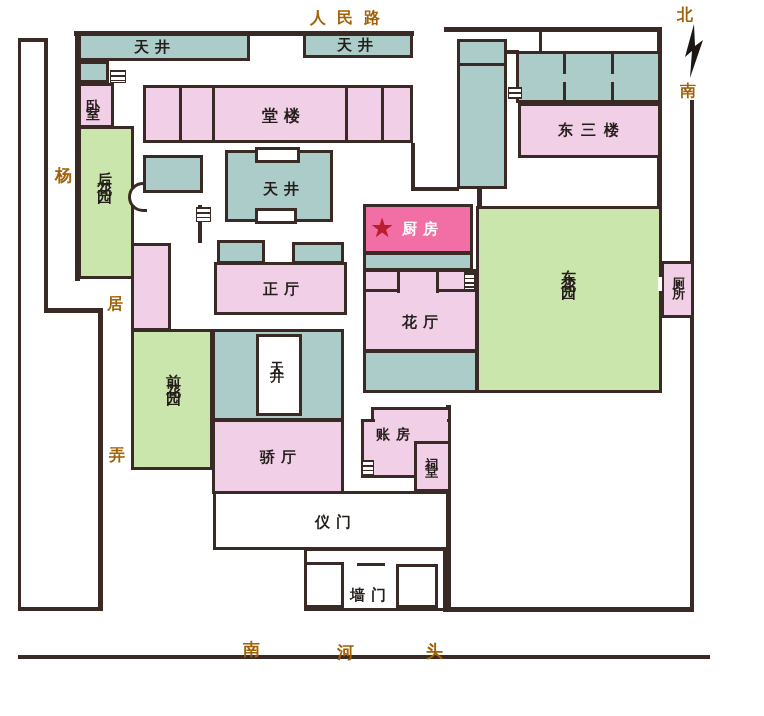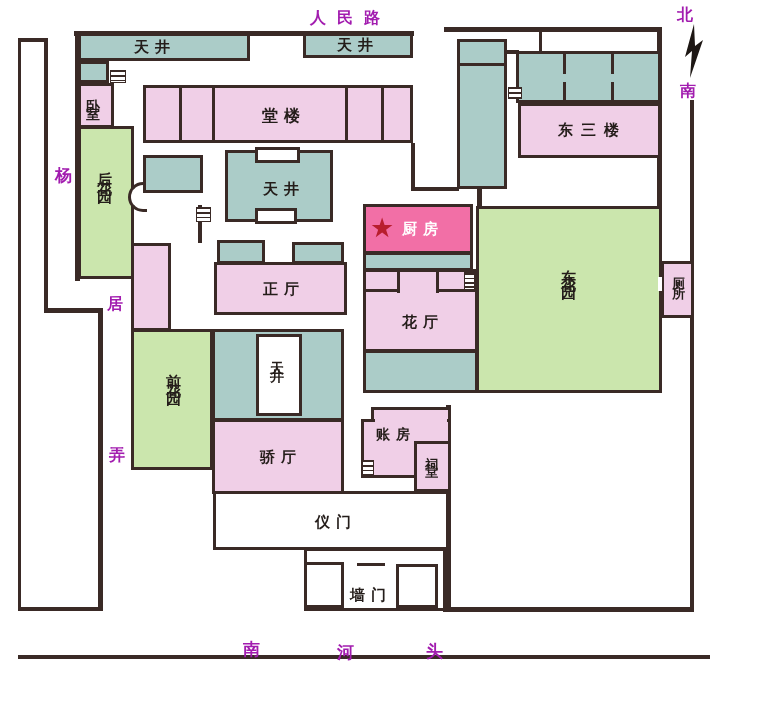--- a/index.html
+++ b/index.html
@@ -11,21 +11,21 @@
   .green{background:#cbe6ad;}
   .magenta{background:#f26fa6;}
   .white{background:#fff;}
   .wall{position:absolute;background:#3a2a26;}
   .gap{position:absolute;background:#fff;}
   .lbl{position:absolute;font-weight:bold;color:#241d1a;font-size:15px;letter-spacing:6px;
        white-space:nowrap;line-height:1.1;}
   .v{writing-mode:vertical-rl;text-orientation:upright;letter-spacing:9px;}
   .stairs{position:absolute;border:1.5px solid #3a2a26;box-sizing:border-box;
           background:repeating-linear-gradient(to bottom,#3a2a26 0 1.5px,#fff 1.5px 4.5px);}
-  .street{position:absolute;font-weight:bold;color:#a21caf;font-size:16px;}
+  .street{position:absolute;font-weight:bold;color:#a16207;font-size:16px;}
   .caption{position:absolute;left:552px;top:681px;font-size:20px;letter-spacing:2px;
            color:#4b4543;font-weight:500;}
 </style>
 </head>
 <body>
 
 <div id="plan">
 
   <span class="street" style="left:310px;top:8px;letter-spacing:11px;">人民路</span>
 

